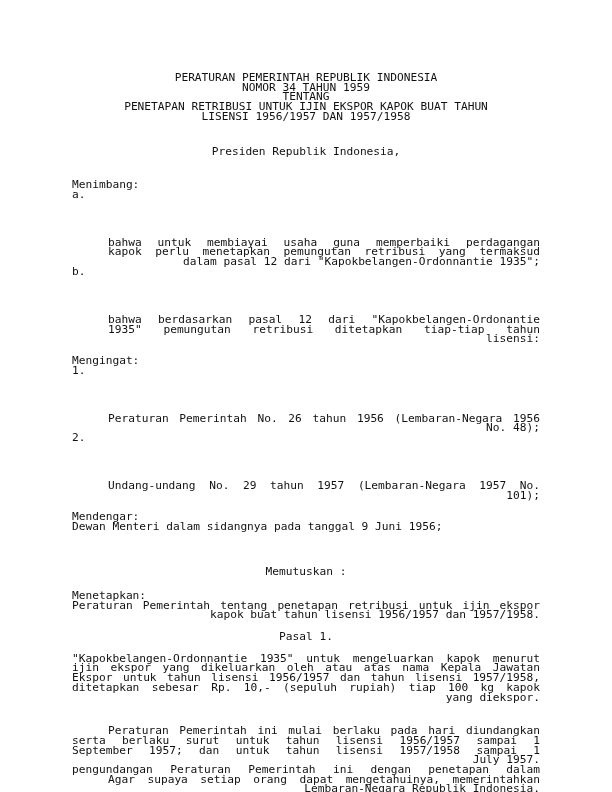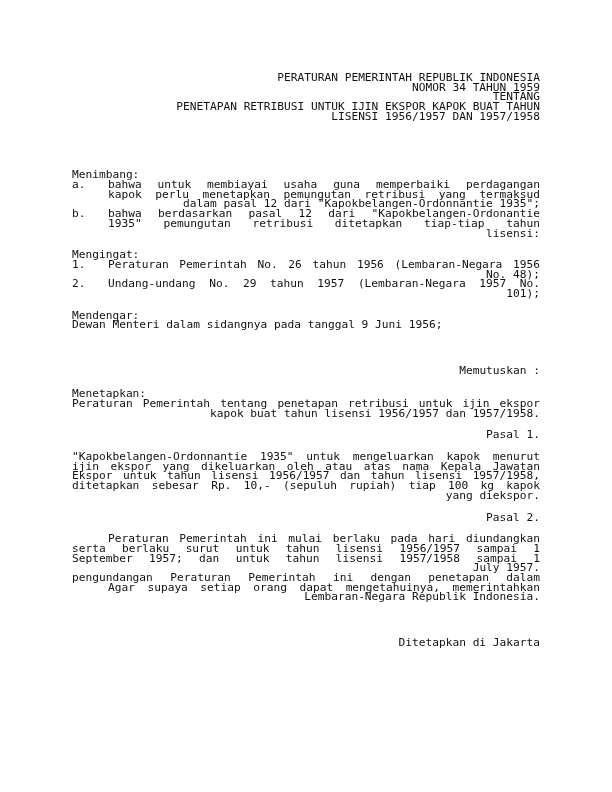--- a/index.html
+++ b/index.html
@@ -16,53 +16,55 @@
       font-family: "DejaVu Sans Mono", "Liberation Mono", monospace;
       font-size: 11.2px;
       line-height: 9.7px;
     }
     .page {
       position: absolute;
       left: 72px;
       top: 73px;
       width: 468px;
     }
-    .center { text-align: right; }
+    .center { text-align: center; }
     .line { white-space: pre; }
     .gap1 { height: 9.7px; }
     .gap2 { height: 19.4px; }
     .item {
       display: flex;
     }
     .item .num {
       width: 36px;
       flex: 0 0 36px;
     }
     .item .body {
       flex: 1;
+      margin-top: 48px;
     }
     .jl { text-align: justify; text-align-last: justify; display: block; }
     .ll { display: block; text-align: right; }
   </style>
 </head>
 <body>
 
 <div class="page">
 
   <div class="center">
     <div class="line">PERATURAN PEMERINTAH REPUBLIK INDONESIA</div>
     <div class="line">NOMOR 34 TAHUN 1959</div>
     <div class="line">TENTANG</div>
     <div class="line">PENETAPAN RETRIBUSI UNTUK IJIN EKSPOR KAPOK BUAT TAHUN</div>
     <div class="line">LISENSI 1956/1957 DAN 1957/1958</div>
   </div>
 
   <div class="gap2"></div>
   <div class="gap1" style="height:6px"></div>
 
+  <div class="center line">Presiden Republik Indonesia,</div>
 
   <div class="gap2"></div>
   <div style="height:4px"></div>
 
   <div>
     <div class="line">Menimbang:</div>
     <div class="item">
       <div class="num">a.</div>
       <div class="body">
         <span class="jl">bahwa untuk membiayai usaha guna memperbaiki perdagangan</span>
@@ -128,21 +130,20 @@
     <span class="jl">"Kapokbelangen-Ordonnantie 1935" untuk mengeluarkan kapok menurut</span>
     <span class="jl">ijin ekspor yang dikeluarkan oleh atau atas nama Kepala Jawatan</span>
     <span class="jl">Ekspor untuk tahun lisensi 1956/1957 dan tahun lisensi 1957/1958,</span>
     <span class="jl">ditetapkan sebesar Rp. 10,- (sepuluh rupiah) tiap 100 kg kapok</span>
     <span class="ll">yang diekspor.</span>
   </div>
 
   <div class="gap1" style="height:12px"></div>
 
   <div>
-    <div class="center line">Pasal 2.</div>
     <div class="gap1" style="height:12px"></div>
     <span class="jl" style="padding-left:36px">Peraturan Pemerintah ini mulai berlaku pada hari diundangkan</span>
     <span class="jl">serta berlaku surut untuk tahun lisensi 1956/1957 sampai 1</span>
     <span class="jl">September 1957; dan untuk tahun lisensi 1957/1958 sampai 1</span>
     <span class="ll">July 1957.</span>
     <span class="jl">pengundangan Peraturan Pemerintah ini dengan penetapan dalam</span>
     <span class="jl" style="padding-left:36px">Agar supaya setiap orang dapat mengetahuinya, memerintahkan</span>
     <span class="ll">Lembaran-Negara Republik Indonesia.</span>
   </div>
 

